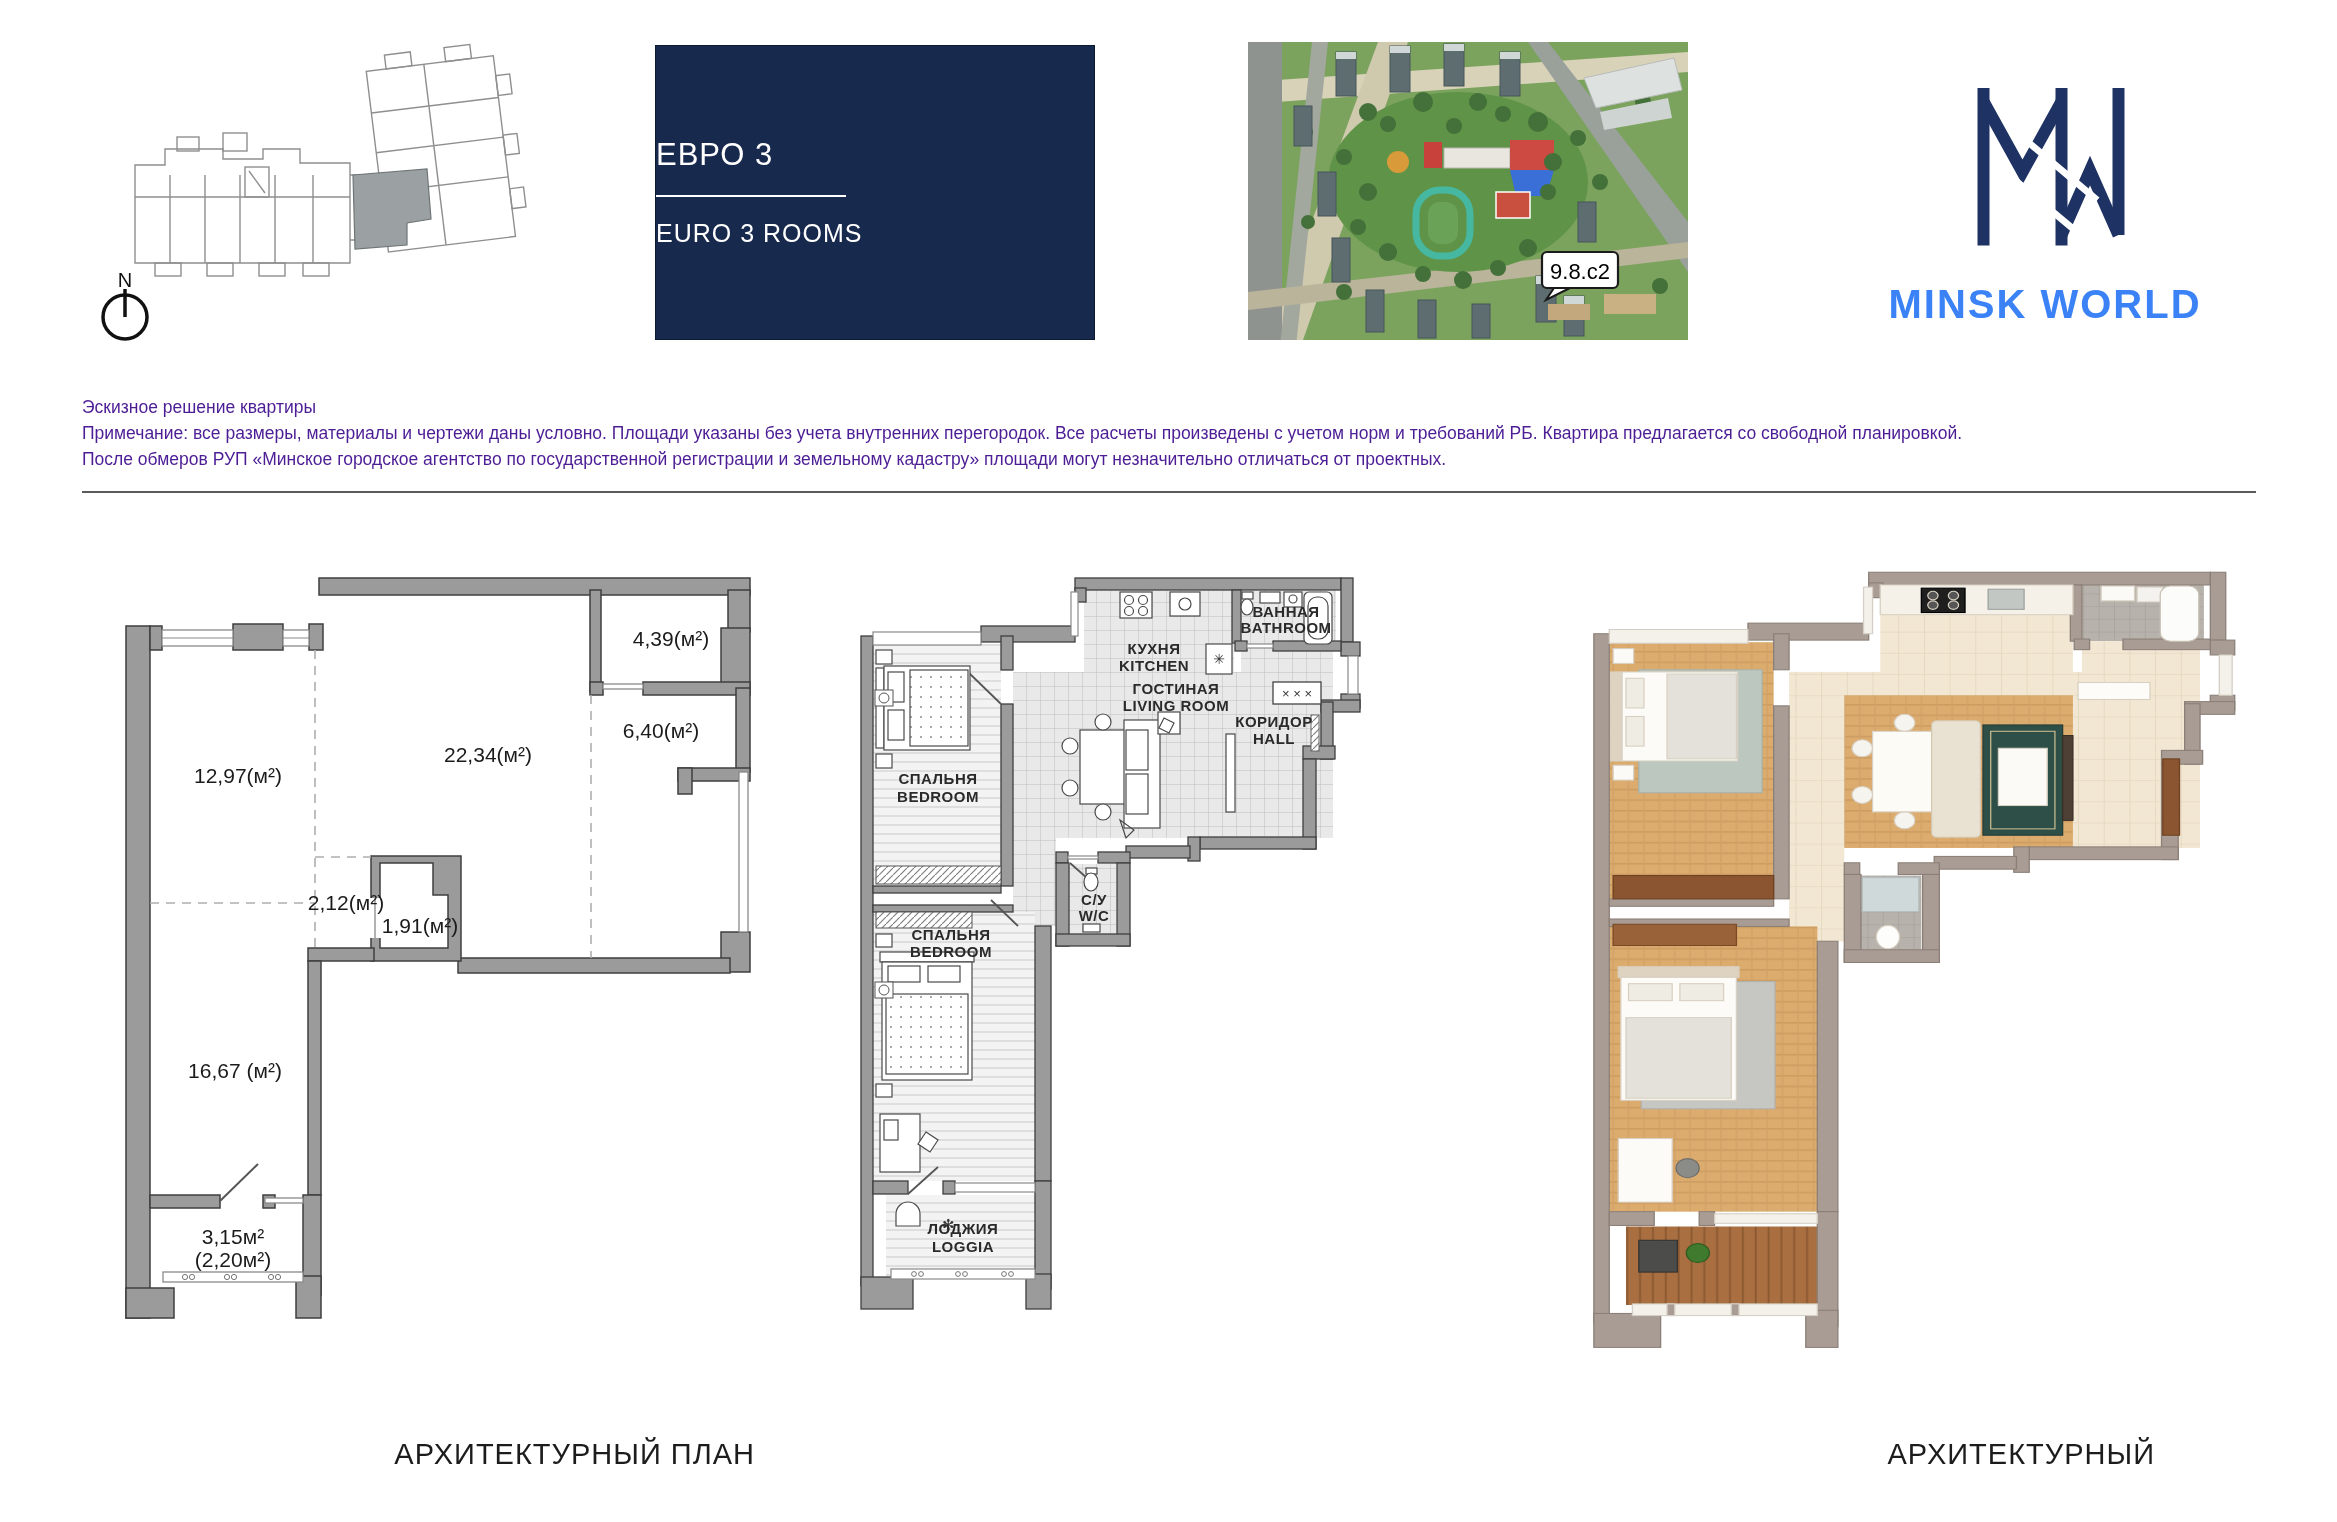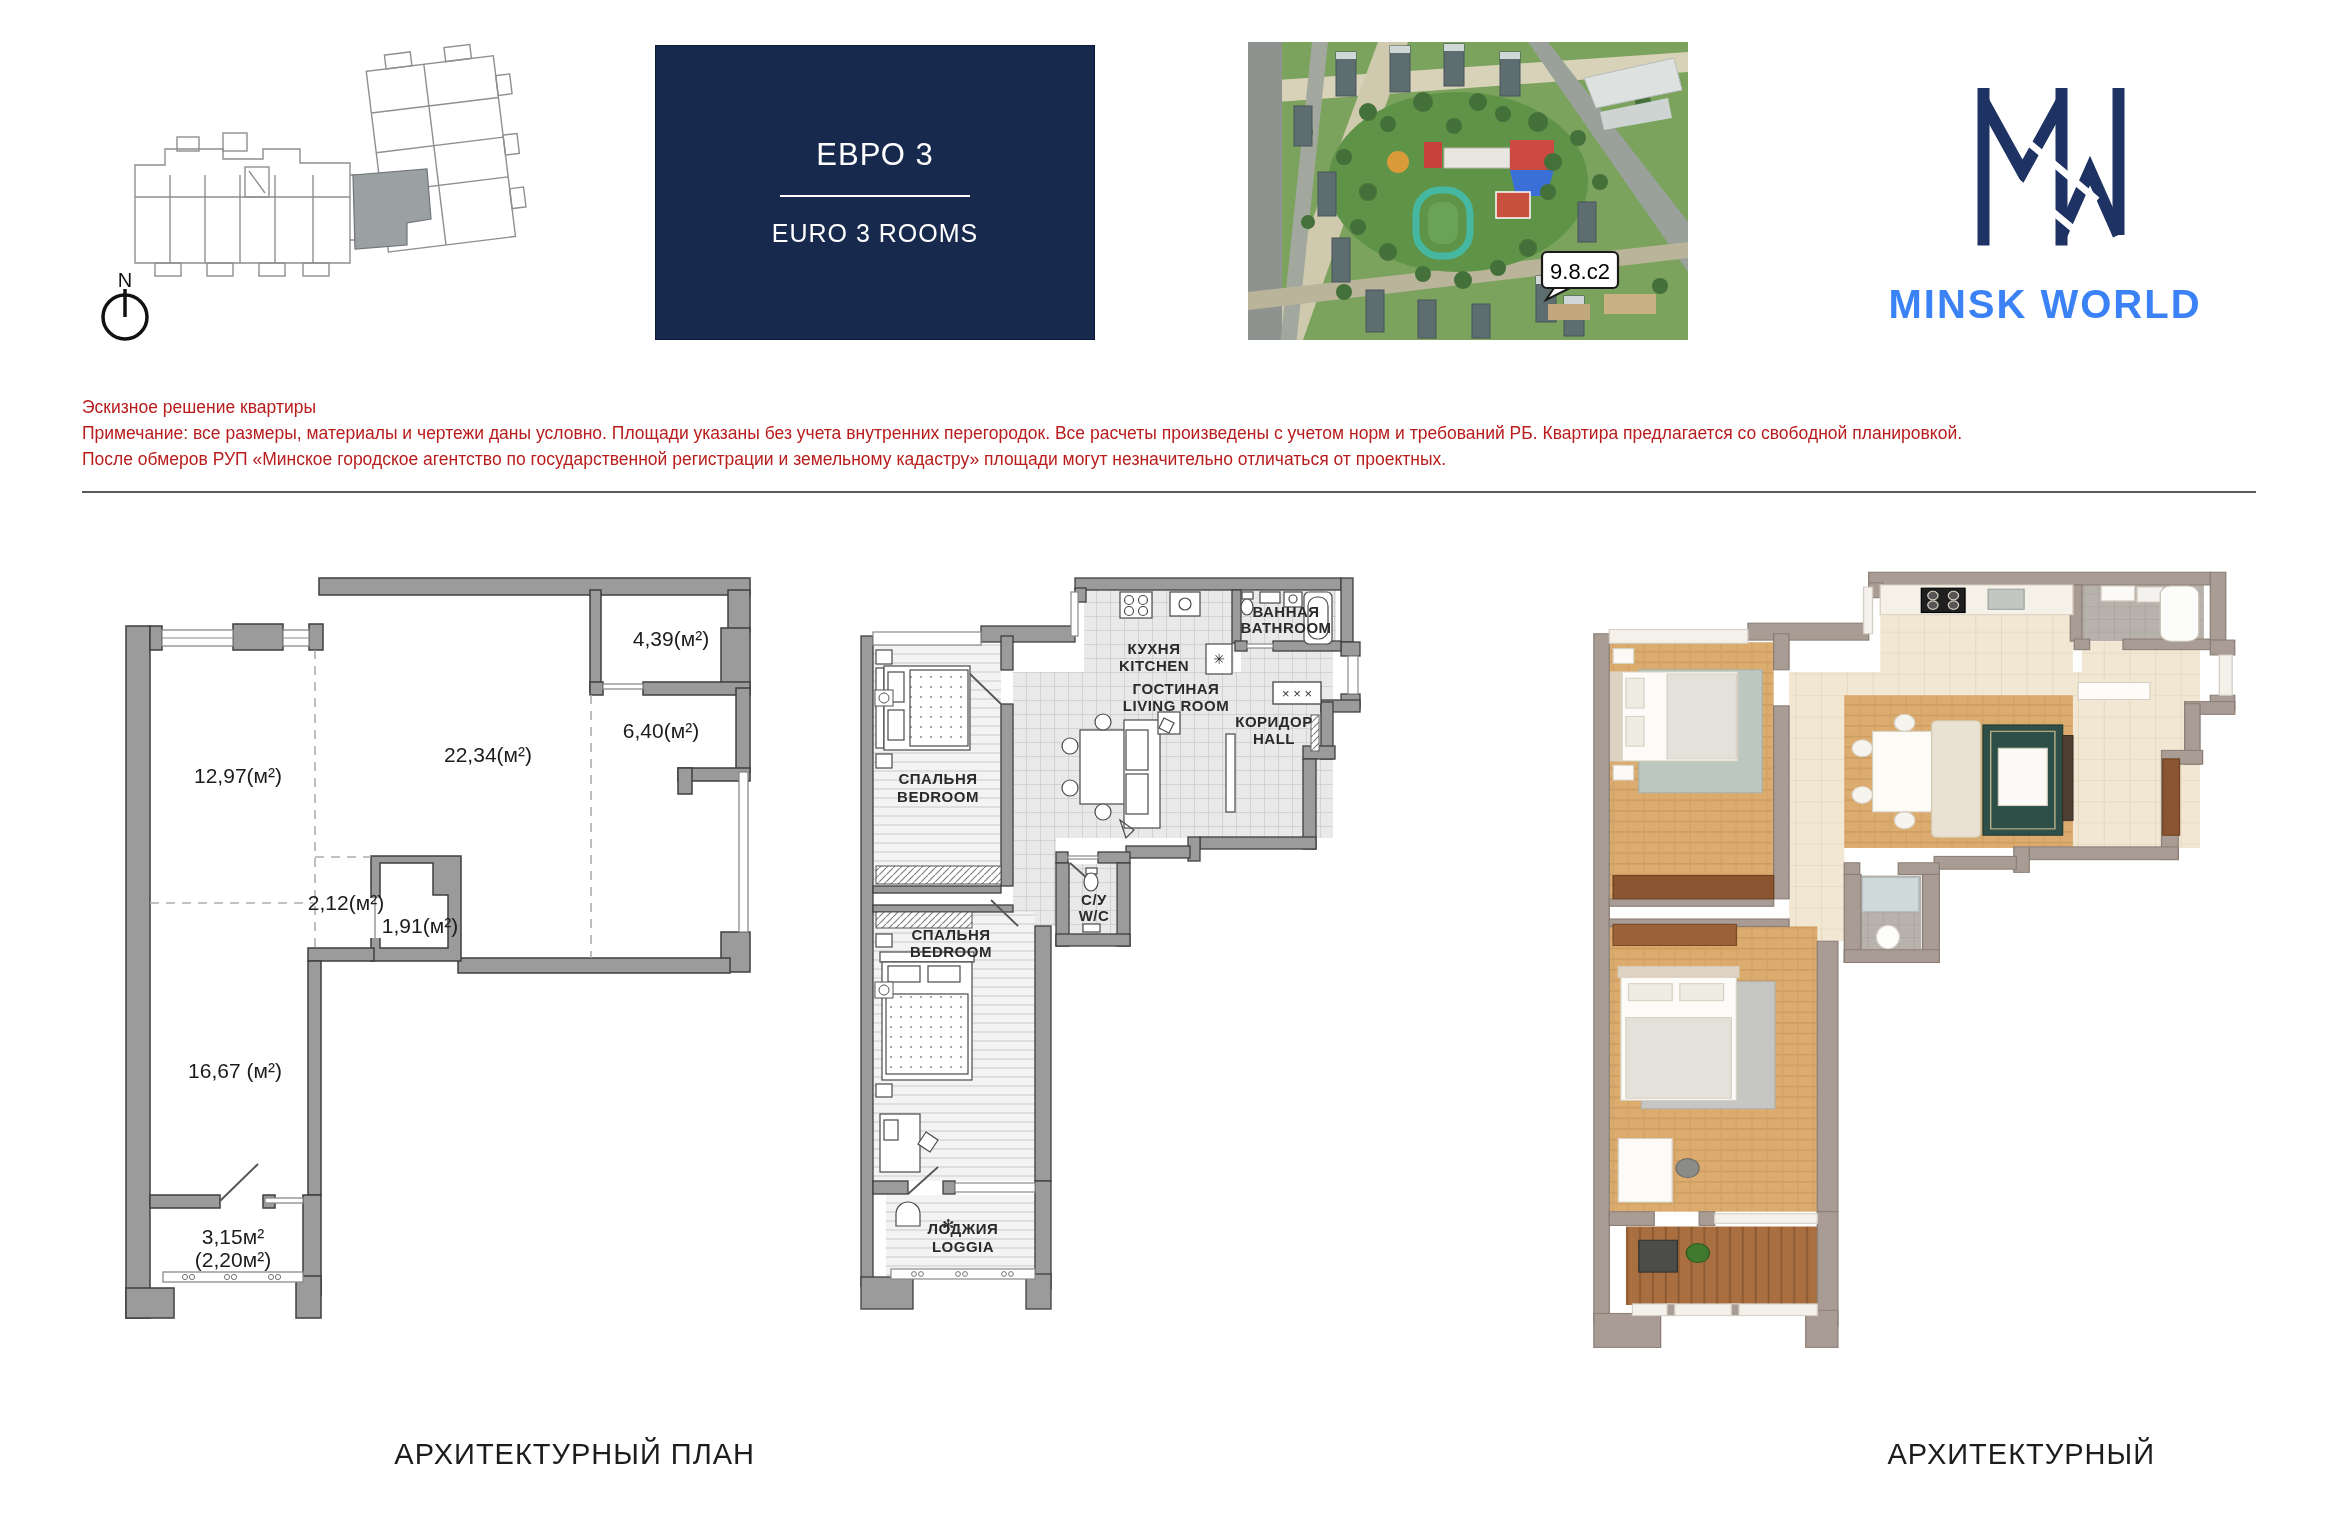--- a/index.html
+++ b/index.html
@@ -1,29 +1,29 @@
 <!DOCTYPE html>
 <html><head>
 <meta charset="utf-8">
 <style>
   html,body{margin:0;padding:0;background:#fff;}
   .page{position:relative;width:2337px;height:1522px;background:#fff;overflow:hidden;
         font-family:"Liberation Sans", sans-serif;color:#111;}
   .abs{position:absolute;}
   
   .title-box{left:655px;top:45px;width:438px;height:293px;background:#18294e;border:1px solid #0d1a36;
-             display:flex;flex-direction:column;align-items:center;justify-content:center;color:#fff;}
+             display:flex;flex-direction:column;justify-content:center;color:#fff;}
   .title-box .t1{font-size:31px;font-weight:500;letter-spacing:1px;}
   .title-box .sep{width:190px;height:2px;background:#fff;margin:22px 0;}
   .title-box .t2{font-size:25px;font-weight:500;letter-spacing:1px;}
   
   .logo{left:1870px;top:60px;width:350px;height:270px;display:flex;flex-direction:column;align-items:center;}
   .logo .brand{margin-top:10px;font-size:40px;font-weight:bold;letter-spacing:2px;color:#3b82f6;white-space:nowrap;}
   
-  .note{left:82px;top:394px;width:2180px;font-size:17.5px;line-height:26px;color:#b91c1c;}
+  .note{left:82px;top:394px;width:2180px;font-size:17.5px;line-height:26px;color:#4c1d95;}
   .divider{left:82px;top:491px;width:2174px;height:2px;background:#5a5a5a;}
   
   .caption{font-size:29px;letter-spacing:1px;color:#1c1c1c;text-align:right;}
   .cap-a{left:115px;top:1438px;width:640px;}
   .cap-s{left:858px;top:1438px;width:650px;}
   .cap-v{left:1585px;top:1438px;width:570px;}
   svg text{font-family:"Liberation Sans", sans-serif;}
   .arealbl{font-size:21px;fill:#1b1b1b;}
   .roomlbl{font-size:15px;fill:#2a2a2a;font-weight:bold;letter-spacing:.5px;}
 </style>

